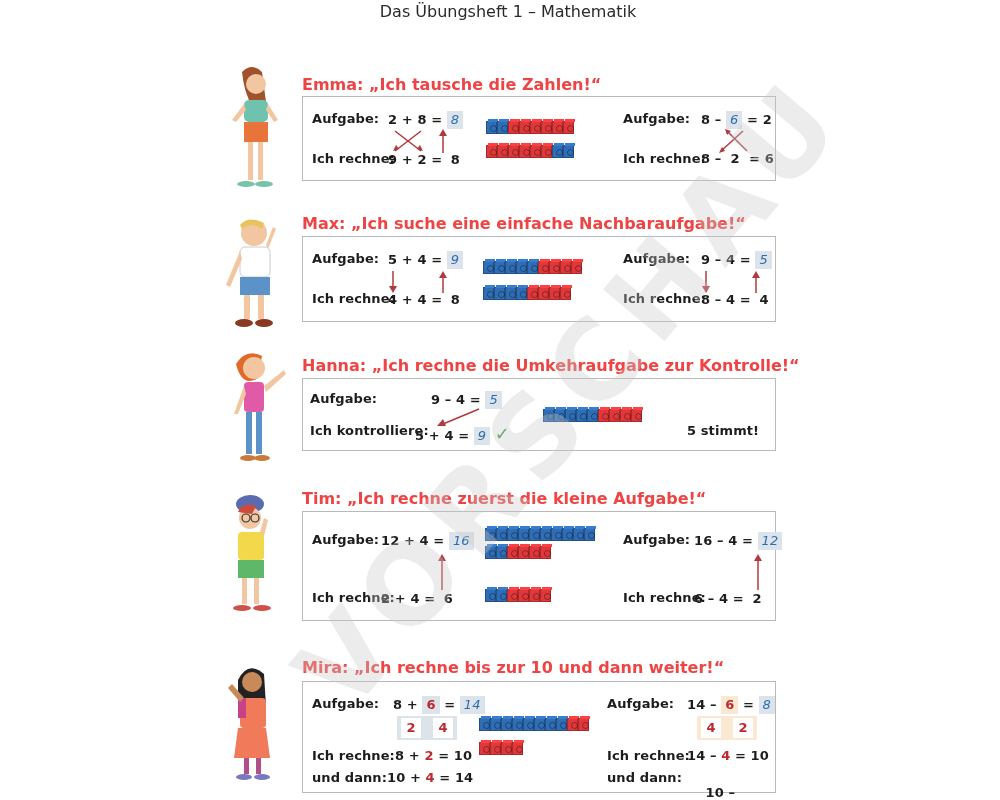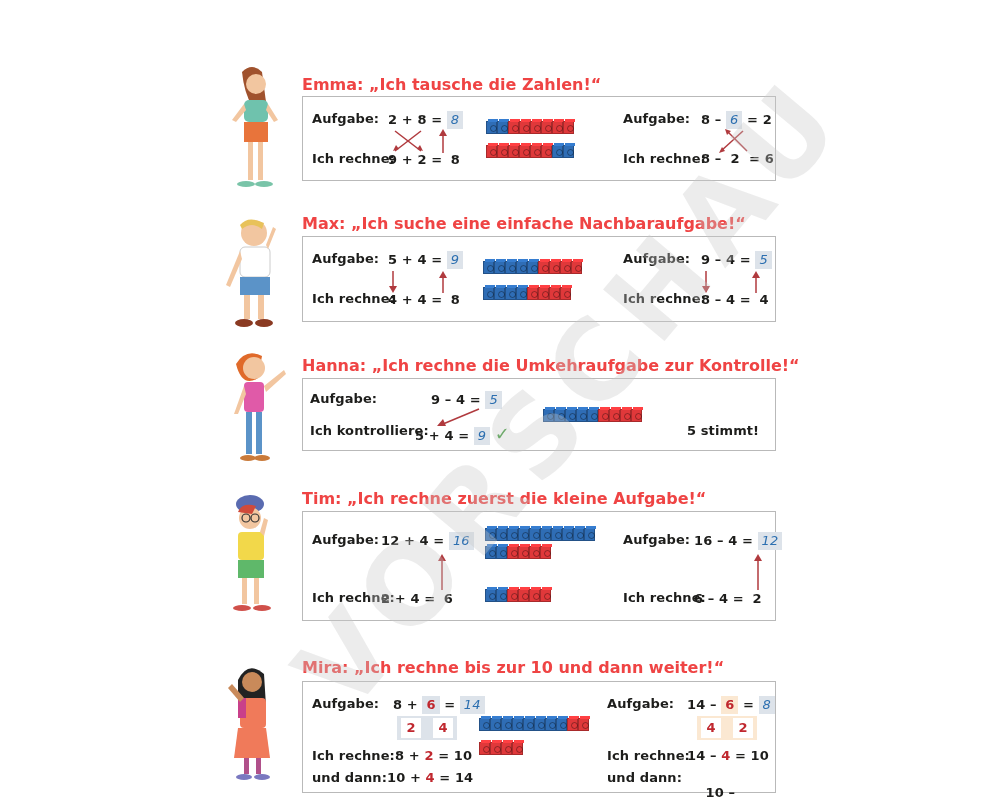--- a/index.html
+++ b/index.html
@@ -33,20 +33,21 @@
 
   .watermark { position: absolute; left: 180px; top: 330px; font-size: 110px; font-weight: bold; color: rgba(200,200,200,0.35); transform: rotate(-50deg); letter-spacing: 12px; pointer-events: none; font-family: "DejaVu Sans", sans-serif; white-space: nowrap; }
 
   .split { position: absolute; display: flex; gap: 12px; padding: 2px 4px; }
   .split span { background: #fff; display: inline-block; width: 20px; text-align: center; font-weight: bold; font-size: 13px; line-height: 20px; }
 </style>
 </head>
 <body>
 
 <div class="page-header">
+  <div class="subtitle">Das Übungsheft 1 – Mathematik</div>
 </div>
 
 <svg class="char" style="left:222px;top:62px" width="60" height="130" viewBox="0 0 60 130">
   <path d="M20 10 Q30 0 40 10 L44 40 Q38 50 30 44 Q22 30 20 10Z" fill="#a0522d"></path>
   <circle cx="34" cy="22" r="10" fill="#f2c6a0"></circle>
   <rect x="22" y="38" width="24" height="22" rx="5" fill="#6fc2ad"></rect>
   <path d="M22 42 L10 58 L14 60 L24 48Z" fill="#f2c6a0"></path>
   <path d="M46 42 L56 58 L52 60 L44 48Z" fill="#f2c6a0"></path>
   <rect x="22" y="60" width="24" height="20" fill="#e8743b"></rect>
   <rect x="26" y="80" width="5" height="38" fill="#f2c6a0"></rect>

